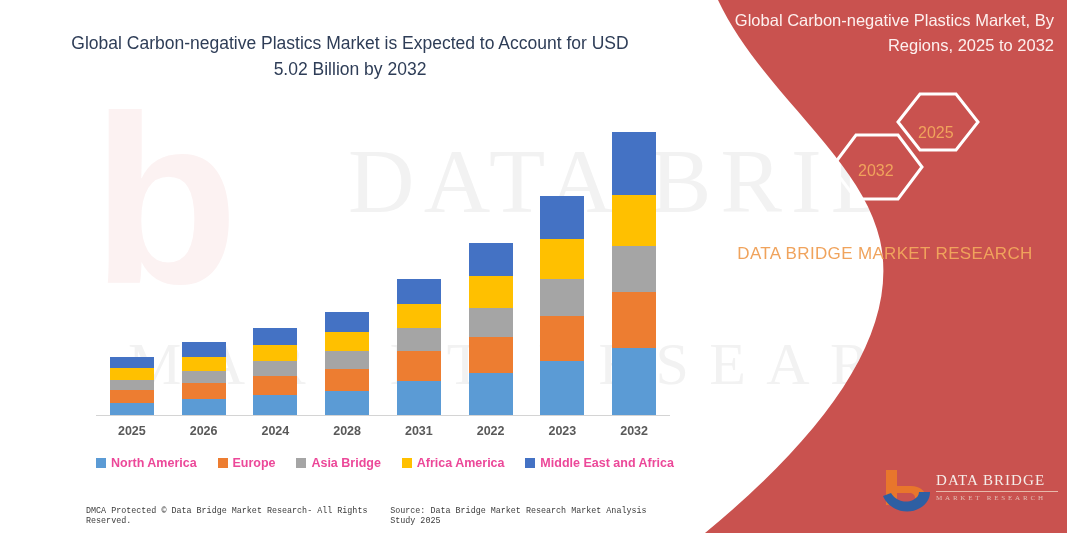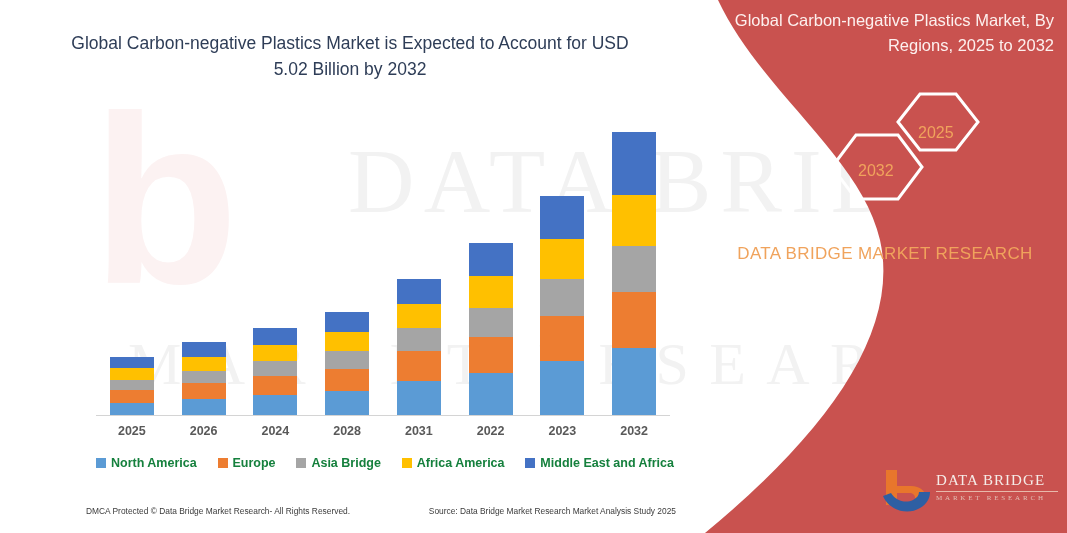--- a/index.html
+++ b/index.html
@@ -126,32 +126,32 @@
     width: 578px;
     display: flex;
     justify-content: space-between;
     align-items: center;
   }
   .legend-item { display: flex; align-items: center; gap: 5px; }
   .legend-swatch { width: 10px; height: 10px; display: inline-block; }
   .legend-label {
     font-size: 12.5px;
     font-weight: bold;
-    color: #15803d;
+    color: #ec4899;
     white-space: nowrap;
   }
 
   
   .footer {
     position: absolute;
     left: 86px; top: 506px;
     width: 590px;
     display: flex;
     justify-content: space-between;
-    font-family: Liberation Sans, sans-serif;
+    font-family: Liberation Mono, monospace;
     font-size: 8.4px;
     color: #3b3b3b;
   }
 
   
   .right-content {
     position: absolute;
     left: 700px; top: 0;
     width: 367px; height: 533px;
     z-index: 4;

